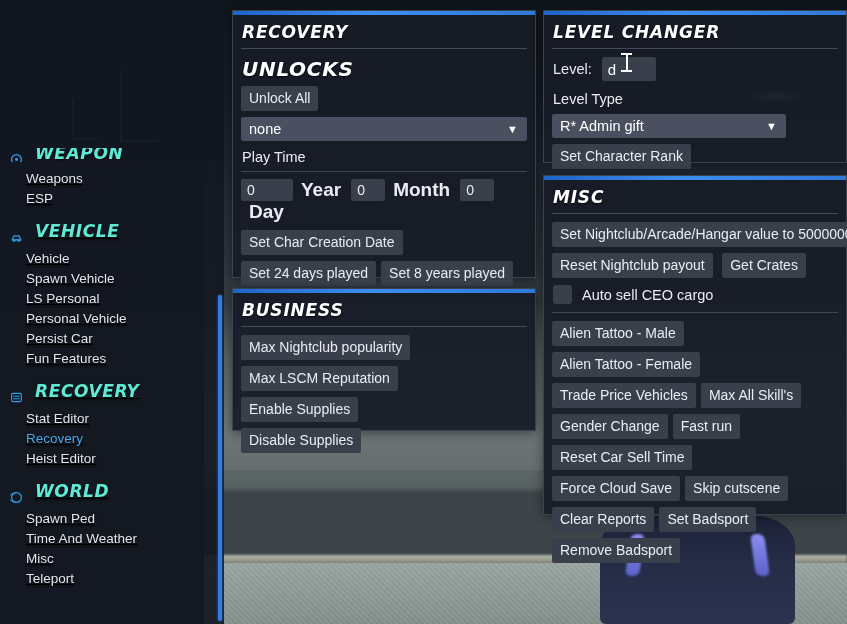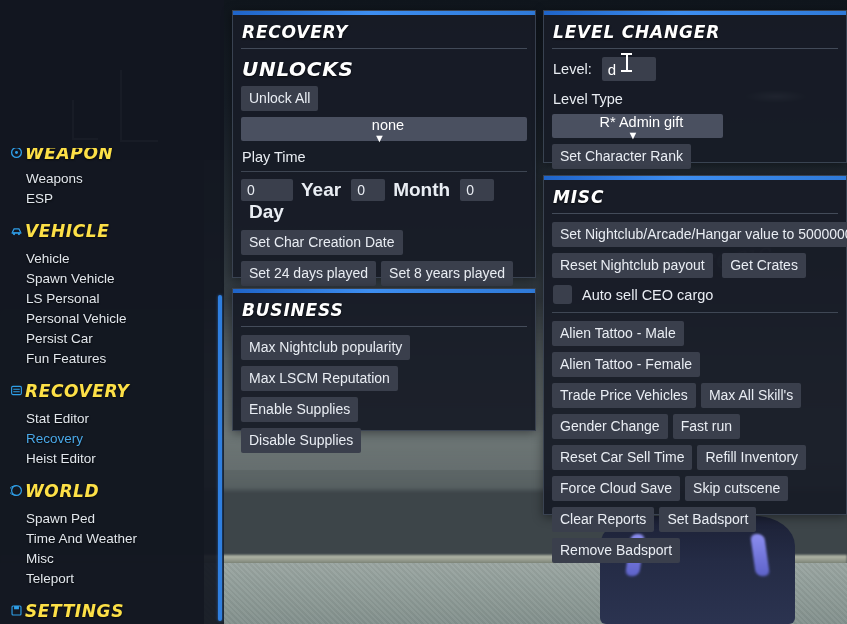--- a/index.html
+++ b/index.html
@@ -83,31 +83,32 @@
 
   
   #sidebar {
     position: absolute; left: 0; top: 0; width: 224px; height: 624px;
     background: rgba(19,24,33,0.93);
     overflow: hidden;
   }
   .side-scroll {
     position: absolute; left: 0; top: 160px; width: 204px; height: 464px;
     background: rgba(19,24,33,0.93);
+    text-decoration: underline;
   }
   .side-topfill {
     position: absolute; left: 0; top: 0; width: 224px; height: 160px;
     background: transparent;
   }
   .side-inner { position: relative; padding-top: 0; }
 
   .side-group-head {
-    display: flex; align-items: flex-start; gap: 2px;
+    display: flex; align-items: flex-end; gap: 12px;
     padding: 2px 0 2px 10px;
-    color: #fde047;
+    color: #5eead4;
     font-family: "DejaVu Sans", sans-serif;
     font-weight: bold; font-style: italic;
     font-size: 17px; letter-spacing: .6px;
     text-transform: uppercase;
     text-shadow: 0 1px 2px rgba(0,0,0,.7);
   }
   .side-group-head .gicon {
     width: 13px; height: 13px; flex: 0 0 13px;
     display: inline-block; position: relative;
   }
@@ -189,21 +190,20 @@
   .row { display: flex; flex-wrap: wrap; align-items: center; }
 
   .combo {
     position: relative;
     background: #4a5060;
     border-radius: 2px;
     height: 24px;
     margin-bottom: 6px;
     display: flex; align-items: center;
     cursor: pointer;
-    flex-direction: column;
   }
   .combo .cval {
     color: #ffffff; font-size: 14.5px; padding-left: 8px; flex: 1;
   }
   .combo .carrow {
     color: #ffffff; font-size: 11px; padding-right: 9px;
     line-height: 1;
   }
 
   .num-input {
@@ -307,27 +307,20 @@
                 <path d="M8 2a9 6 0 000 12" fill="none" stroke="#2f9fe8" stroke-width="1.2"></path>
               </svg></span>
             <span>WORLD</span>
           </div>
           <div style="height: 6px;"></div>
           <div class="side-item">Spawn Ped</div>
           <div class="side-item">Time And Weather</div>
           <div class="side-item">Misc</div>
           <div class="side-item">Teleport</div>
           <div class="side-gap"></div>
-          <div class="side-group-head">
-            <span class="gicon"><svg viewBox="0 0 16 16" width="13" height="13">
-                <rect x="2.5" y="2.5" width="11" height="11" rx="1.2" fill="none" stroke="#2f9fe8" stroke-width="1.4"></rect>
-                <rect x="5" y="2.5" width="6" height="4" fill="#2f9fe8"></rect>
-              </svg></span>
-            <span>SETTINGS</span>
-          </div>
           <div style="height: 6px;"></div>
         </div>
     </div>
 
     <div style="position:absolute;left:0;top:148px;width:224px;height:14px;overflow:hidden;">
       <div class="side-group-head" style="margin-top:-7px;">
         <span class="gicon">
           <svg viewBox="0 0 16 16" width="13" height="13">
             <circle cx="8" cy="8" r="6" fill="none" stroke="#2f9fe8" stroke-width="1.6"></circle>
             <circle cx="8" cy="8" r="1.8" fill="#2f9fe8"></circle>
@@ -401,21 +394,21 @@
     <div class="panel-sep"></div>
     <div class="panel-body">
 
       <div class="row" style="margin-bottom:8px;">
         <span class="lbl" style="margin:0 10px 0 1px;">Level:</span>
         <input class="text-input" value="d" style="">
       </div>
 
       <div class="lbl" style="margin-bottom:5px;">Level Type</div>
 
-      <div class="combo" style="width:171px;">
+      <div class="combo" style="width:234px;">
         <span class="cval">R* Admin gift</span>
         <span class="carrow">▼</span>
       </div>
 
       <button class="btn">Set Character Rank</button>
     </div>
   </div>
 
   <div class="panel" style="left:543px;top:175px;width:304px;height:340px;">
     <div class="panel-bar"></div>
@@ -442,21 +435,20 @@
           <div class="row">
             <button class="btn">Trade Price Vehicles</button>
             <button class="btn">Max All Skill's</button>
           </div>
           <div class="row">
             <button class="btn">Gender Change</button>
             <button class="btn">Fast run</button>
           </div>
           <div class="row">
             <button class="btn">Reset Car Sell Time</button>
-            <button class="btn">Refill Inventory</button>
           </div>
           <div class="row">
             <button class="btn">Force Cloud Save</button>
             <button class="btn">Skip cutscene</button>
           </div>
           <div class="row">
             <button class="btn">Clear Reports</button>
             <button class="btn">Set Badsport</button>
           </div>
           <div class="row">

